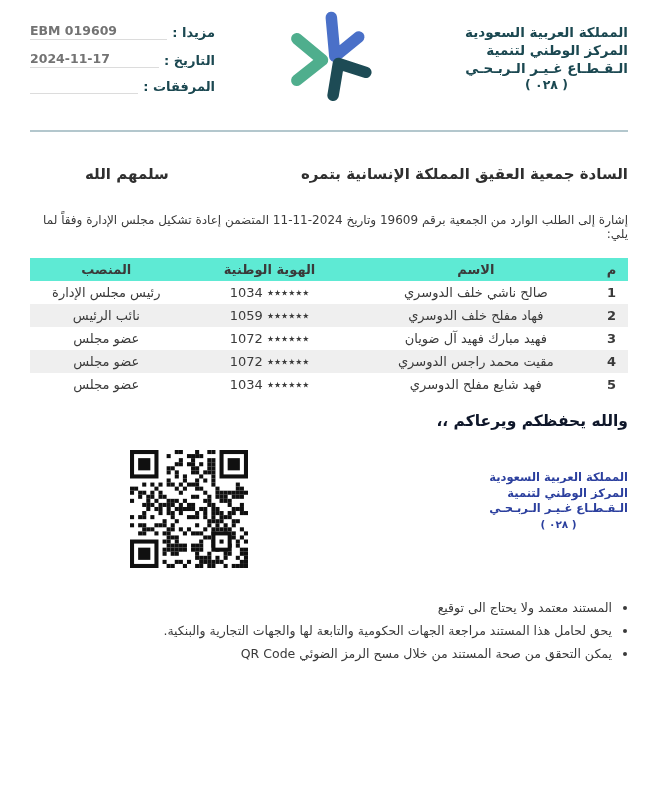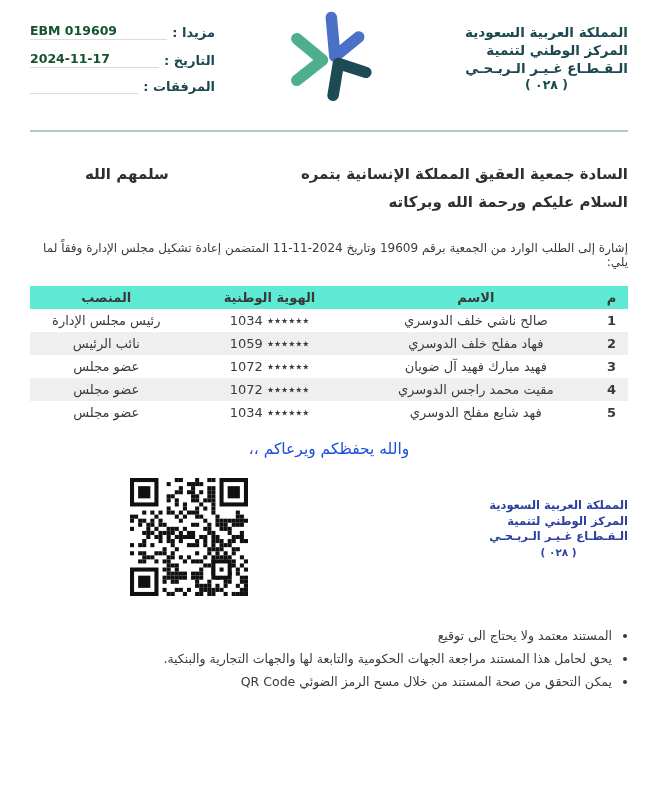--- a/index.html
+++ b/index.html
@@ -10,41 +10,41 @@
     font-family:"DejaVu Sans",sans-serif;
     color:#333;
     overflow:hidden;
   }
   
   .header{position:relative;height:130px;}
   .meta{position:absolute;top:20px;left:30px;width:185px;direction:rtl;}
   .meta-row{display:flex;align-items:flex-end;margin-bottom:8px;}
   .meta-label{color:#1B4851;font-weight:bold;font-size:13px;white-space:nowrap;margin-left:5px;}
   .meta-field{flex:1;border-bottom:1px solid #dcdcdc;min-height:17px;direction:ltr;text-align:left;}
-  .meta-value{font-weight:bold;font-size:12.5px;color:#14532d;}
+  .meta-value{font-weight:bold;font-size:12.5px;color:#737373;}
   .logo{position:absolute;left:288px;top:6px;}
   .org{position:absolute;right:30px;top:24px;direction:rtl;text-align:right;color:#1B4851;font-weight:bold;font-size:13.5px;line-height:1.32;}
   .org-408{text-align:center;font-size:12.5px;}
   .divider{margin:0 30px;border-top:2px solid #b3c7cd;}
   
   .content{padding:0 30px;direction:rtl;}
   .greet-row{margin-top:33px;display:flex;justify-content:space-between;padding-left:55px;font-weight:bold;font-size:15px;color:#2f2f2f;}
   .salam{font-weight:bold;font-size:15px;margin-top:10px;color:#2f2f2f;}
   .intro{margin-top:30px;font-size:12px;color:#3a3a3a;}
   table.board{margin-top:17px;width:100%;border-collapse:collapse;font-size:13px;color:#3a3a3a;}
   table.board th{background:#5eead4;font-weight:bold;padding:3px 4px;height:17px;}
   table.board td{padding:3px 4px;height:17px;}
   table.board tbody tr:nth-child(even){background:#efefef;}
   .col-no{width:26px;text-align:center;font-weight:bold;}
   .col-name{width:245px;text-align:center;}
   .col-id{width:175px;text-align:center;}
   .col-pos{width:152px;text-align:center;}
   .idval{direction:ltr;unicode-bidi:embed;letter-spacing:1px;}
   .confirm{margin-top:17px;font-size:13.5px;color:#3a3a3a;}
-  .signoff{margin-top:16px;font-weight:normal;font-size:15.5px;color:#1d4ed8;text-align:center;}
+  .signoff{margin-top:16px;font-weight:bold;font-size:15.5px;color:#0f172a;}
   
   .qr-section{position:relative;height:148px;margin-top:8px;}
   .qr{position:absolute;left:130px;top:12px;width:118px;height:118px;}
   .stamp{position:absolute;right:30px;top:32px;direction:rtl;text-align:right;font-weight:bold;font-size:11.5px;line-height:1.35;}
   .stamp-408{text-align:center;font-size:10.5px;}
   
   .notes{padding:0 30px;margin-top:10px;direction:rtl;}
   .notes ul{margin:0;padding:0 16px 0 0;list-style:disc;font-size:12.5px;line-height:1.85;color:#3a3a3a;}
 </style>
 </head>
@@ -84,21 +84,20 @@
     </div>
   </div>
 
   <div class="divider"></div>
 
   <div class="content">
     <div class="greet-row">
       <span>السادة جمعية العقيق المملكة الإنسانية بتمره</span>
       <span>سلمهم الله</span>
     </div>
-    <div class="salam">السلام عليكم ورحمة الله وبركاته</div>
     <div class="intro">إشارة إلى الطلب الوارد من الجمعية برقم 19609 وتاريخ 2024-11-11 المتضمن إعادة تشكيل مجلس الإدارة وفقاً لما يلي:</div>
 
     <table class="board">
       <thead>
         <tr>
           <th class="col-no">م</th>
           <th class="col-name">الاسم</th>
           <th class="col-id">الهوية الوطنية</th>
           <th class="col-pos">المنصب</th>
         </tr>

